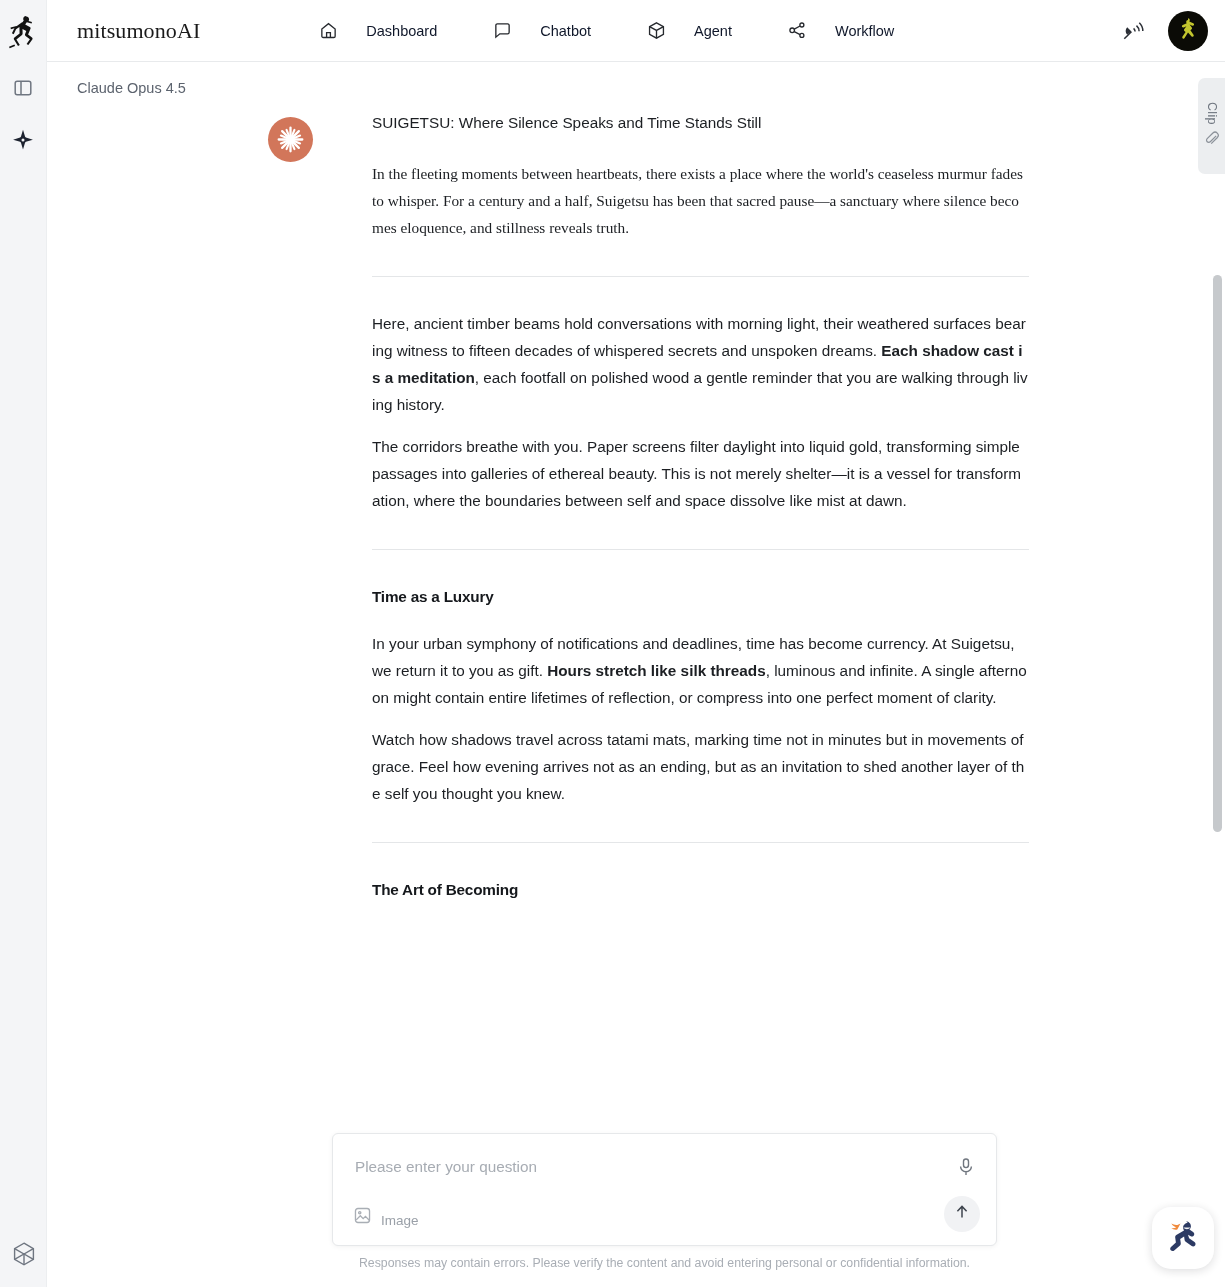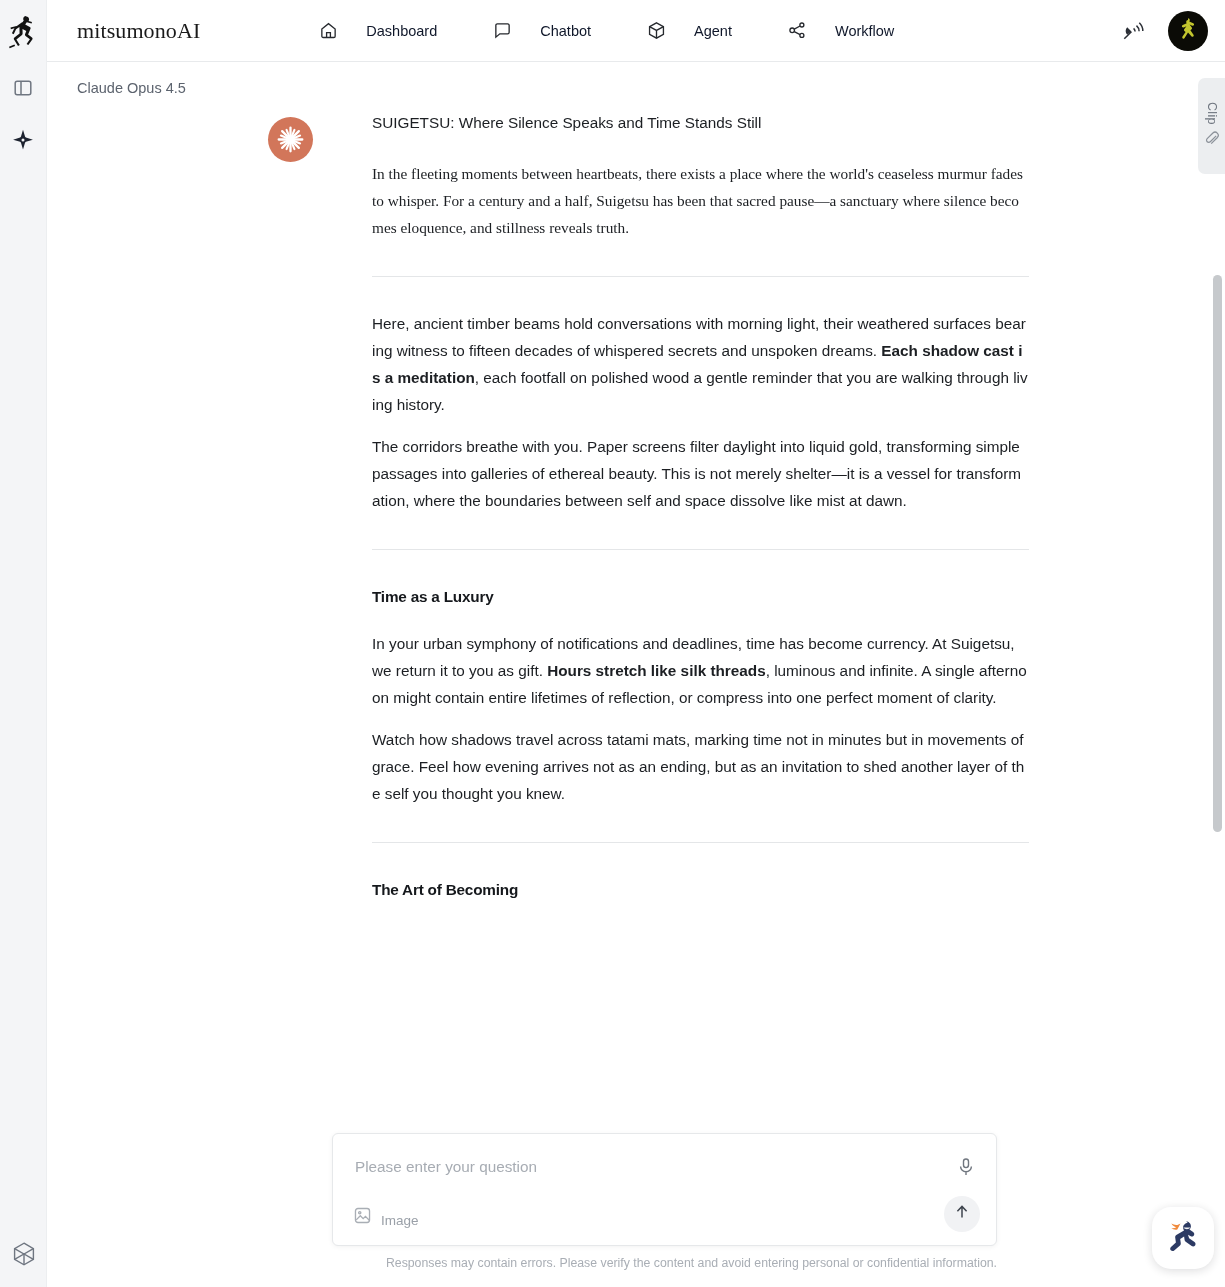--- a/index.html
+++ b/index.html
@@ -159,21 +159,21 @@
   }
   .img-btn span { font-size: 13.5px; color: #9aa0a8; }
   .send-btn {
     position: absolute; right: 16px; bottom: 13px;
     width: 36px; height: 36px; border-radius: 50%;
     background: #f1f2f4; cursor: pointer;
     display: flex; align-items: center; justify-content: center;
   }
   .disclaimer {
     position: absolute; left: 332px; top: 1256px; width: 665px;
-    text-align: right; font-size: 12.3px; color: #a9aeb5;
+    text-align: center; font-size: 12.3px; color: #a9aeb5;
   }
 
   
   .mascot {
     position: absolute; left: 1152px; top: 1207px;
     width: 62px; height: 62px; border-radius: 19px;
     background: #ffffff;
     box-shadow: 0 2px 10px rgba(20,22,26,.14);
     display: flex; align-items: center; justify-content: center;
     cursor: pointer;

